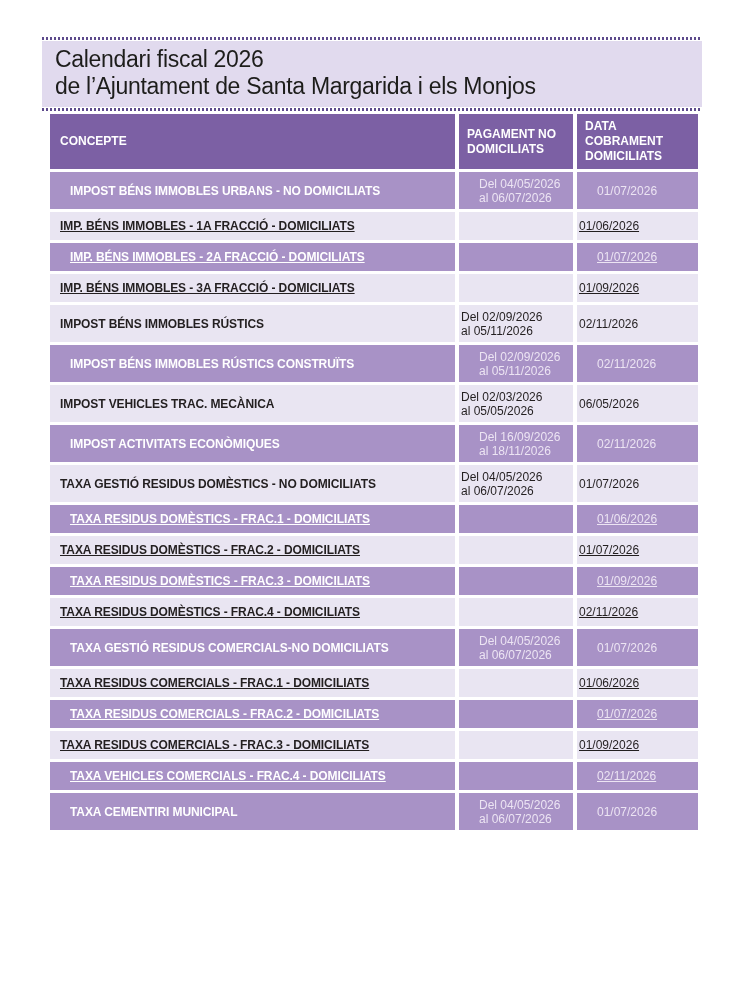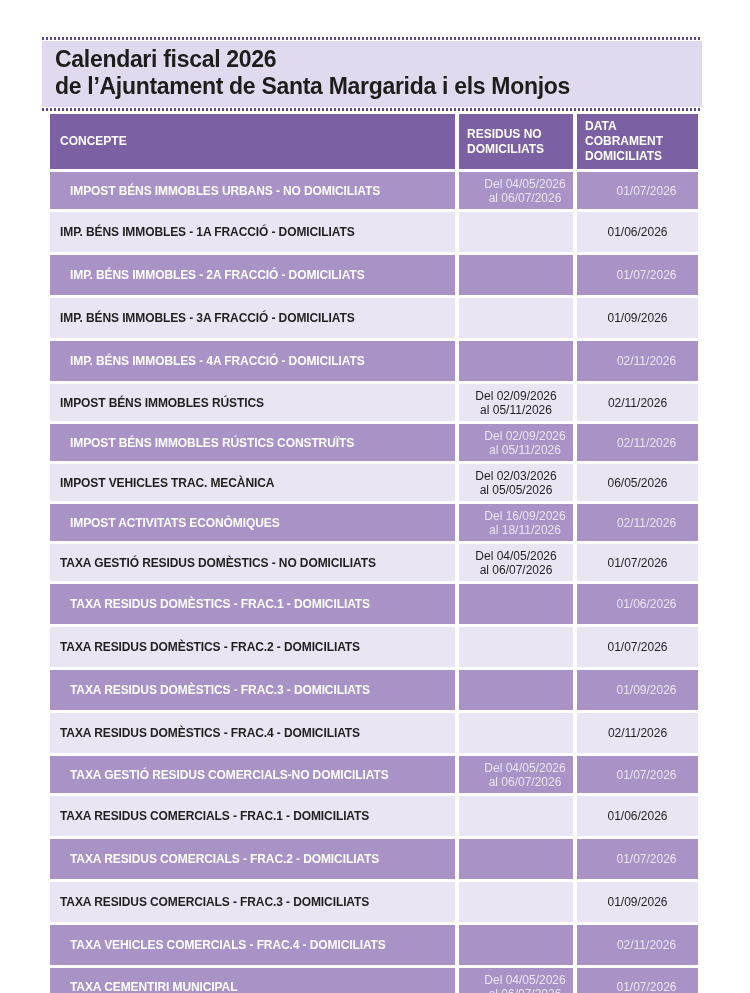--- a/index.html
+++ b/index.html
@@ -29,21 +29,21 @@
     background: repeating-linear-gradient(90deg, #5d4a8c 0px, #5d4a8c 2px, transparent 2px, transparent 4px);
   }
   .title-band {
     background: #e1daee;
     margin: 1px 0;
     padding: 5px 13px 7px 13px;
   }
   .title-line {
     font-size: 23px;
     line-height: 27px;
-    font-weight: bold;
+    font-weight: normal;
     color: #1d1d1b;
     letter-spacing: -0.3px;
   }
 
   
   table.fiscal {
     position: absolute;
     left: 46px;
     top: 111px;
     width: 656px;
@@ -74,39 +74,38 @@
     font-size: 12px;
     line-height: 14px;
   }
   td.c-concepte {
     text-align: left;
     padding: 0 6px 0 10px;
     font-weight: bold;
     letter-spacing: -0.1px;
   }
   td.c-pagament, td.c-data {
-    text-align: center;
     padding: 0 2px;
     white-space: pre-line;
   }
 
   tr.row-light td {
     background: #e9e5f2;
     color: #231f20;
   }
   tr.row-purple td {
     background: #a892c6;
     color: #ffffff;
     padding-left: 20px;
   }
   tr.row-purple td.c-pagament,
   tr.row-purple td.c-data {
     color: #ece4f3;
   }
-  tr.row-short td { height: 40px; }
+  tr.row-short td { height: 28px; text-decoration: underline; }
   tr.row-tall  td { height: 37px; }
 </style>
 </head>
 <body>
 
 <div class="page">
 
   <div class="title-wrap">
     <div class="dotted"></div>
     <div class="title-band">
@@ -118,21 +117,21 @@
 
   <table class="fiscal">
     <colgroup>
       <col class="col-concepte">
       <col class="col-pagament">
       <col class="col-data">
     </colgroup>
     <thead>
       <tr>
         <th class="h-first">CONCEPTE</th>
-        <th class="h-mid">RESIDUS NO
+        <th class="h-mid">PAGAMENT NO
 DOMICILIATS</th>
         <th class="h-last">DATA
 COBRAMENT
 DOMICILIATS</th>
       </tr>
     </thead>
     <tbody>
         <tr class="row-purple row-tall">
     <td class="c-concepte">IMPOST BÉNS IMMOBLES URBANS - NO DOMICILIATS</td>
     <td class="c-pagament">Del 04/05/2026
@@ -147,25 +146,20 @@
         <tr class="row-purple row-short">
     <td class="c-concepte">IMP. BÉNS IMMOBLES - 2A FRACCIÓ - DOMICILIATS</td>
     <td class="c-pagament"></td>
     <td class="c-data">01/07/2026</td>
   </tr>
         <tr class="row-light row-short">
     <td class="c-concepte">IMP. BÉNS IMMOBLES - 3A FRACCIÓ - DOMICILIATS</td>
     <td class="c-pagament"></td>
     <td class="c-data">01/09/2026</td>
   </tr>
-        <tr class="row-purple row-short">
-    <td class="c-concepte">IMP. BÉNS IMMOBLES - 4A FRACCIÓ - DOMICILIATS</td>
-    <td class="c-pagament"></td>
-    <td class="c-data">02/11/2026</td>
-  </tr>
         <tr class="row-light row-tall">
     <td class="c-concepte">IMPOST BÉNS IMMOBLES RÚSTICS</td>
     <td class="c-pagament">Del 02/09/2026
 al 05/11/2026</td>
     <td class="c-data">02/11/2026</td>
   </tr>
         <tr class="row-purple row-tall">
     <td class="c-concepte">IMPOST BÉNS IMMOBLES RÚSTICS CONSTRUÏTS</td>
     <td class="c-pagament">Del 02/09/2026
 al 05/11/2026</td>

